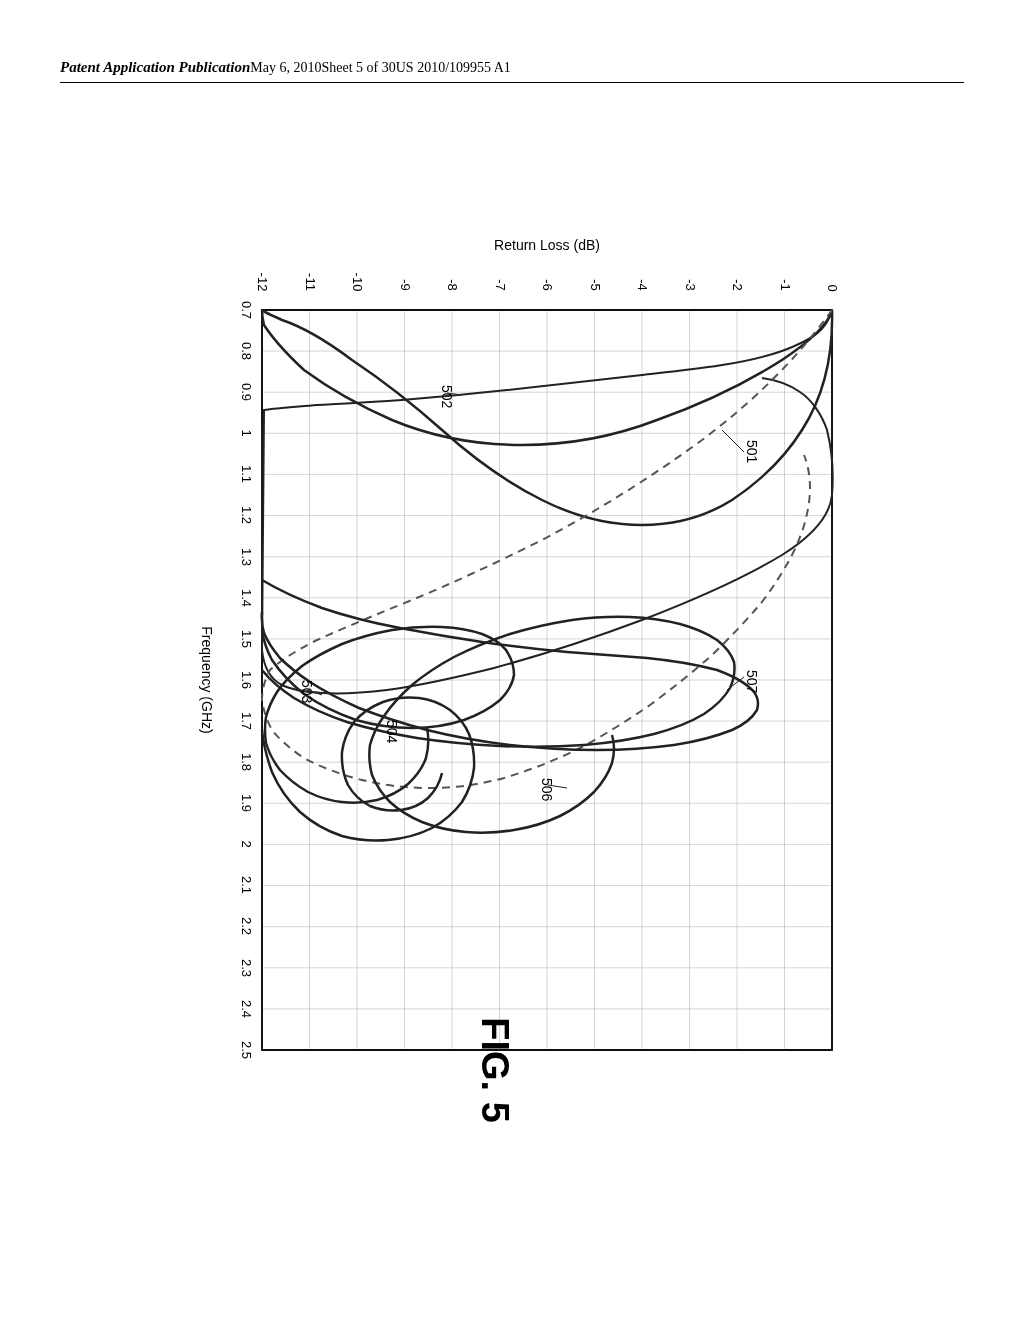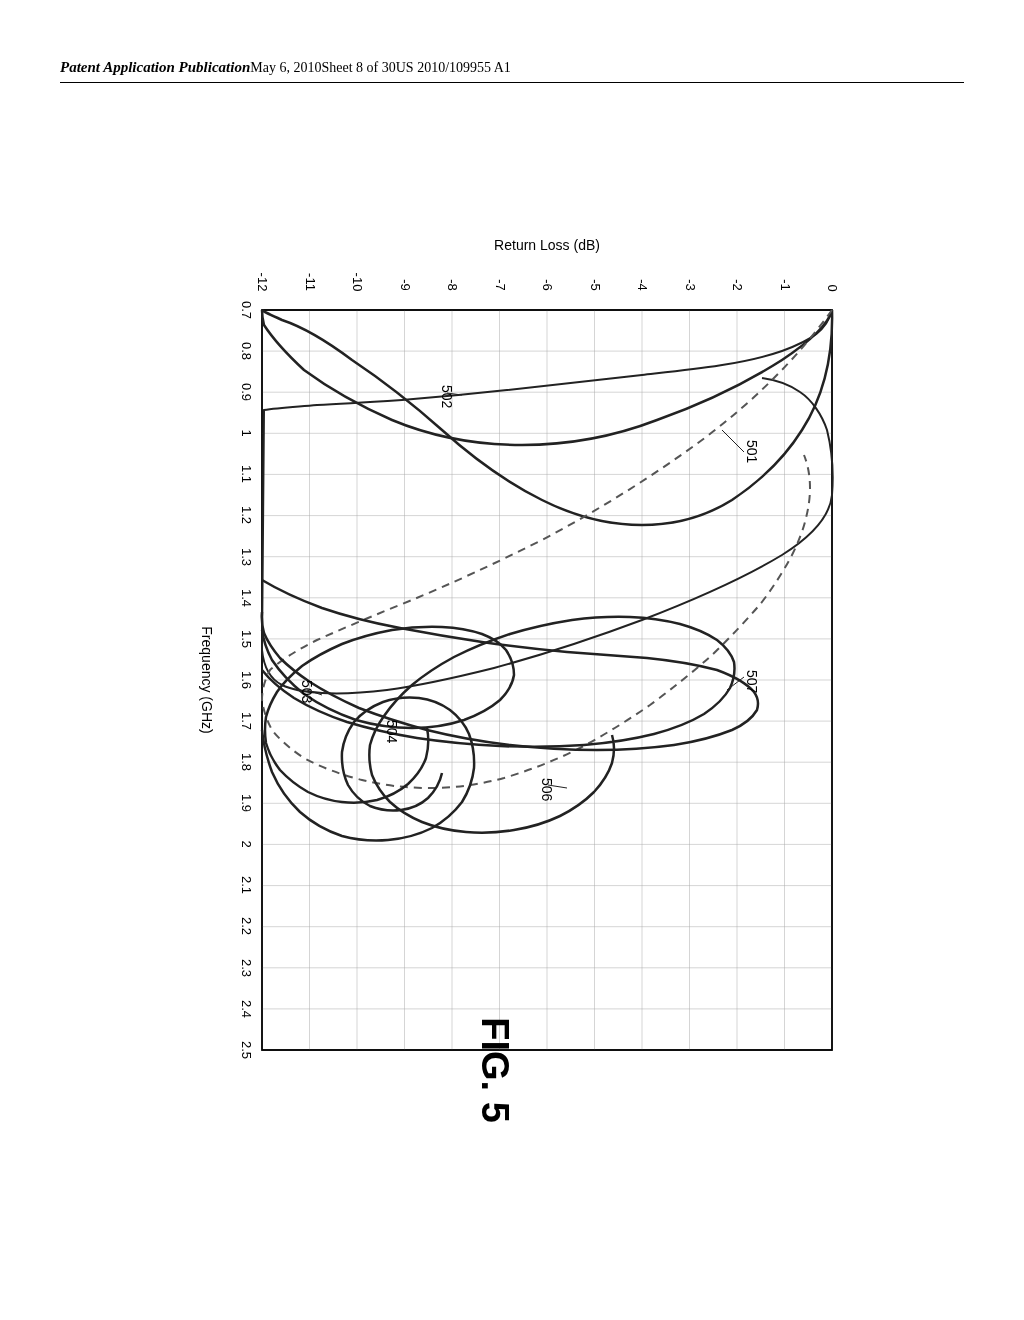--- a/index.html
+++ b/index.html
@@ -72,21 +72,21 @@
       width: 900px;
       height: 700px;
     }
   </style>
 </head>
 <body>
 
 <div class="header">
   <span class="header-left">Patent Application Publication</span>
   <span class="header-center">May 6, 2010</span>
-  <span class="header-center">Sheet 8 of 30</span>
+  <span class="header-center">Sheet 5 of 30</span>
   <span class="header-right">US 2010/109955 A1</span>
 </div>
 
 <div class="figure-container">
   <div class="figure-inner">
 
     <div class="chart-wrapper">
       <svg class="main-chart" viewBox="0 0 900 700" xmlns="http://www.w3.org/2000/svg">
 
         <rect x="80" y="30" width="740" height="570" fill="white" stroke="black" stroke-width="1.5"></rect>

